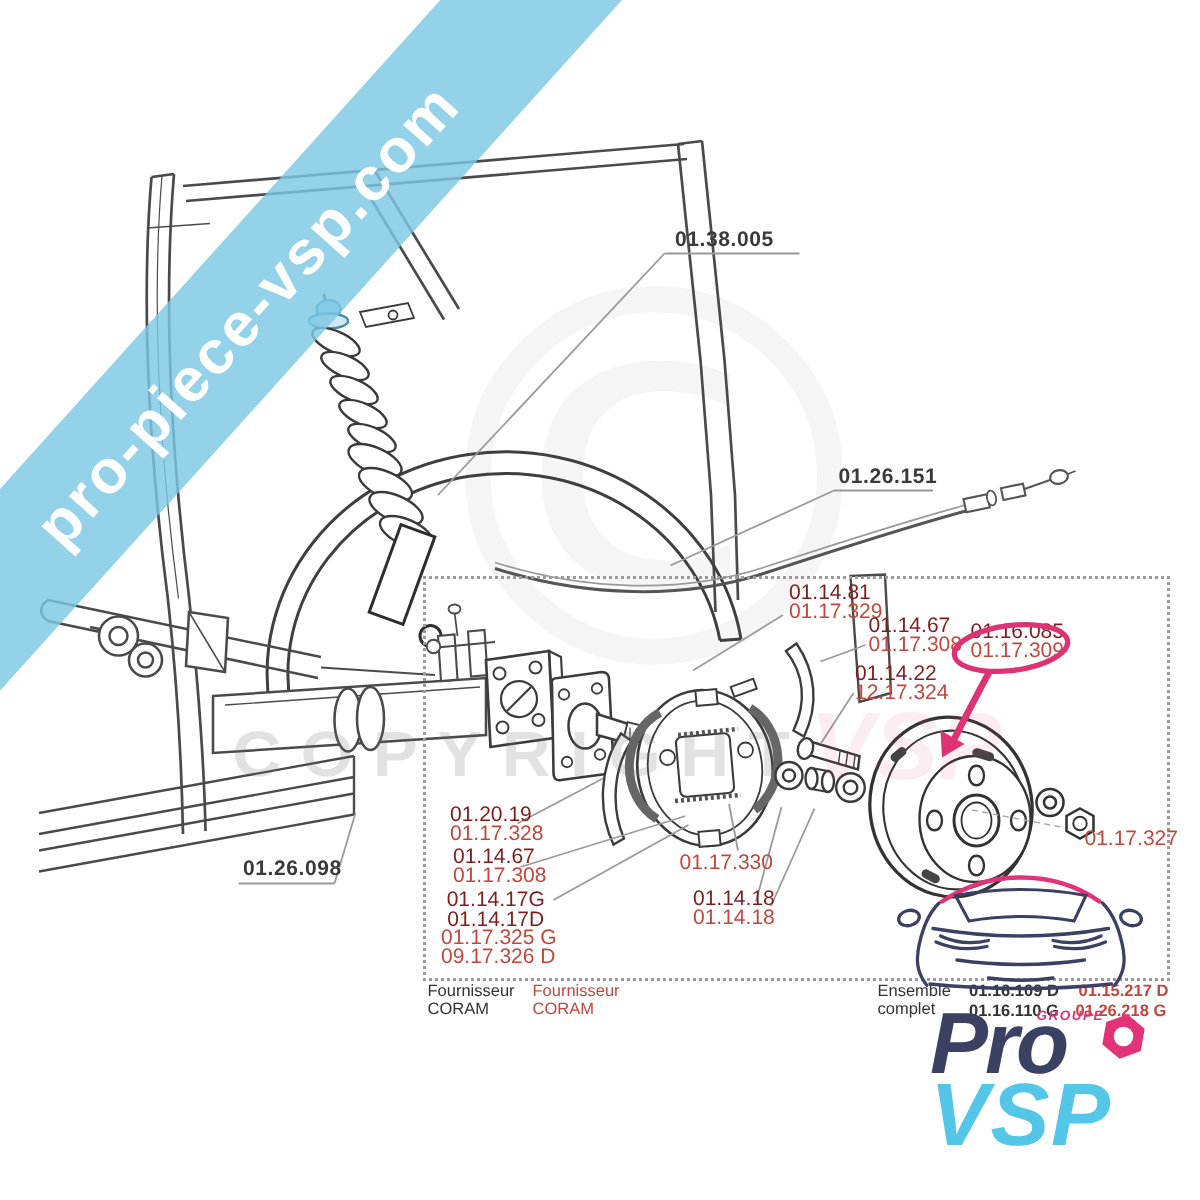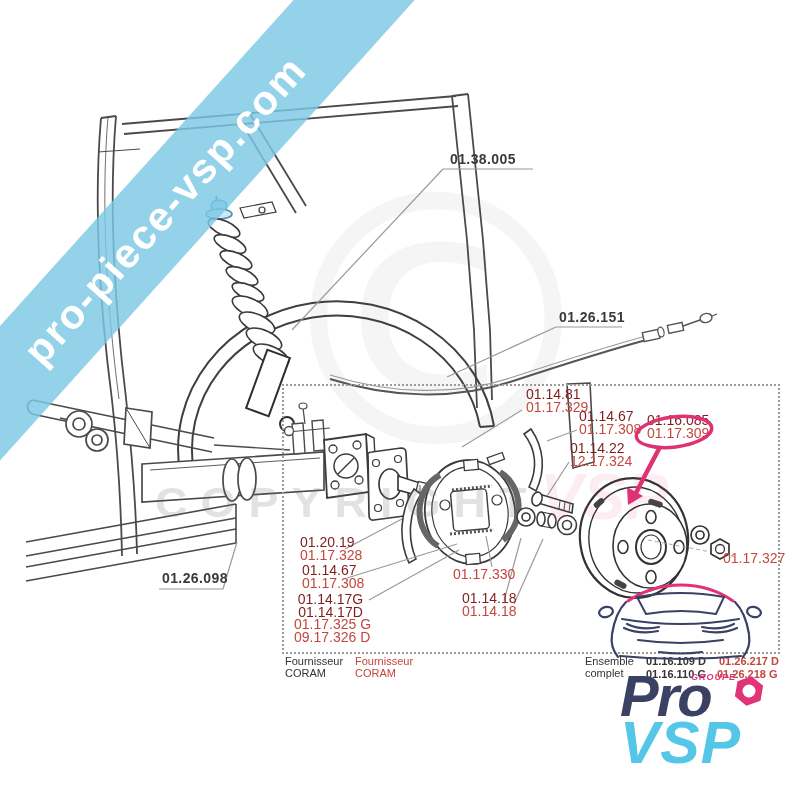--- a/index.html
+++ b/index.html
@@ -301,21 +301,21 @@
   </div>
   <div class="bt" style="left:355px;top:655px">
     <span class="red" style="display:block">Fournisseur</span>
     <span class="red" style="display:block">CORAM</span>
   </div>
   <div class="bt" style="left:585px;top:655px">
     <span style="display:block">Ensemble</span>
     <span style="display:block">complet</span>
   </div>
   <div class="num" style="left:646px;top:655px">01.16.109 D</div>
-  <div class="num red" style="left:719px;top:655px">01.26.217 D</div>
+  <div class="num red" style="left:719px;top:655px">01.15.217 D</div>
   <div class="num" style="left:646px;top:668px">01.16.110 G</div>
   <div class="num red" style="left:717px;top:668px">01.26.218 G</div>
 
   <svg class="overlay" width="800" height="800" viewBox="0 0 800 800">
     <ellipse cx="674" cy="432" rx="38" ry="15" transform="rotate(-7 674 432)" fill="none" stroke="#dd3373" stroke-width="3.5"></ellipse>
     <path d="M660,447 C652,462 643,479 635,495" fill="none" stroke="#dd3373" stroke-width="4.5"></path>
     <polygon points="628,505 643,496 627,487" fill="#dd3373"></polygon>
   </svg>
 
   <div class="logo">

